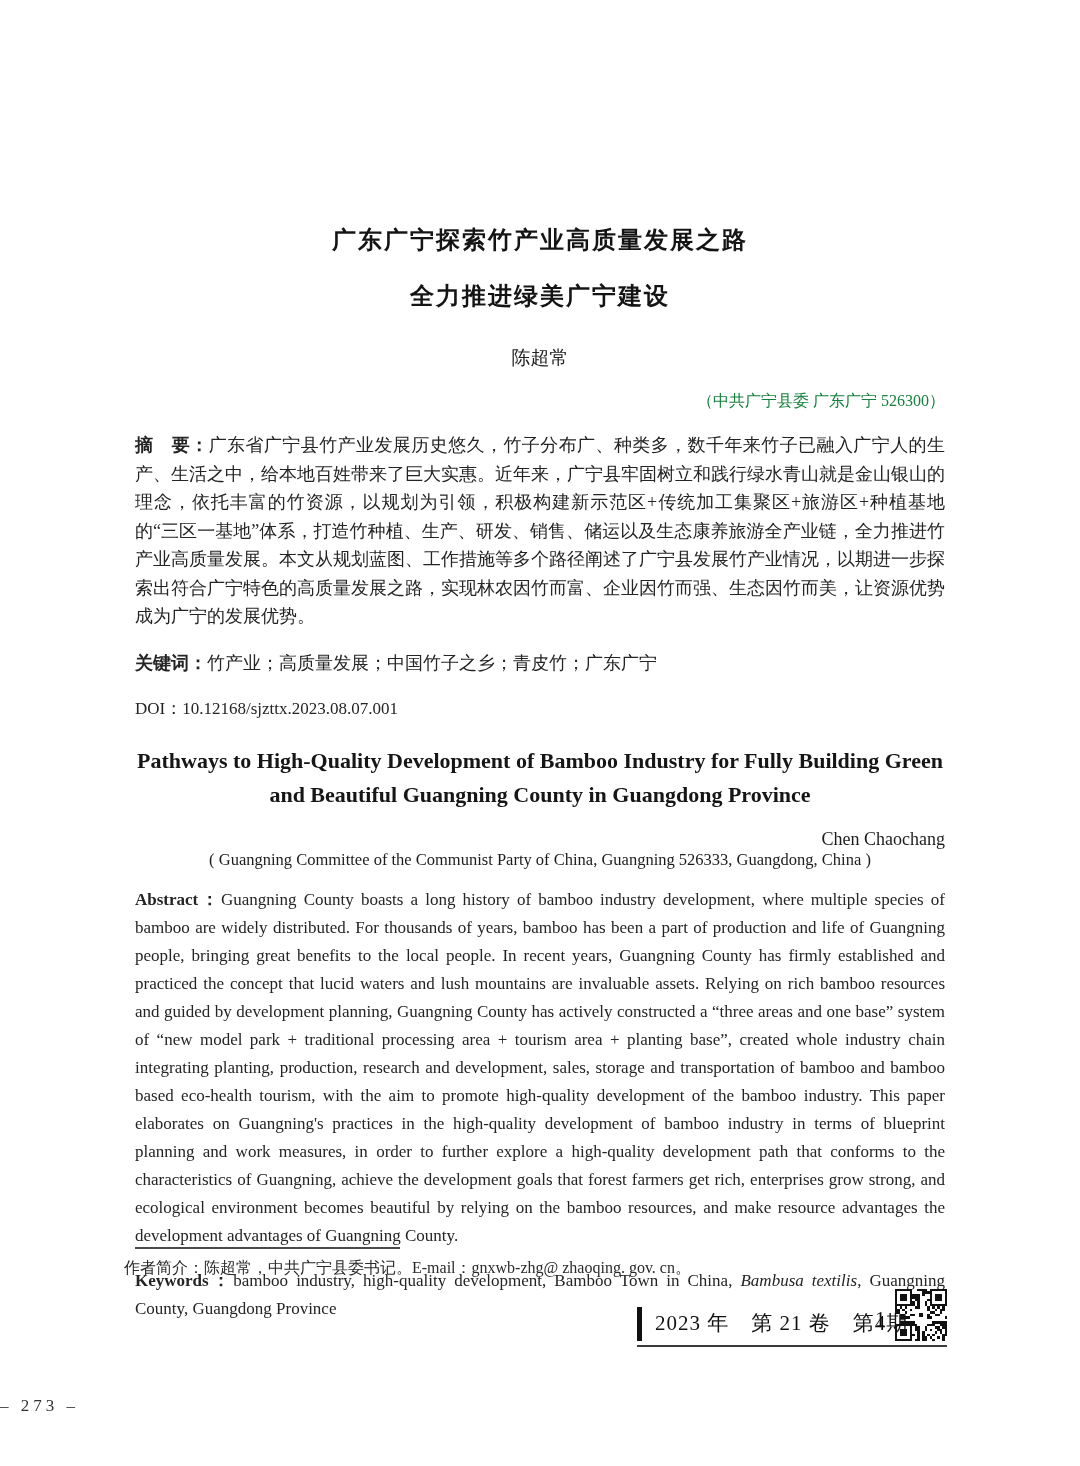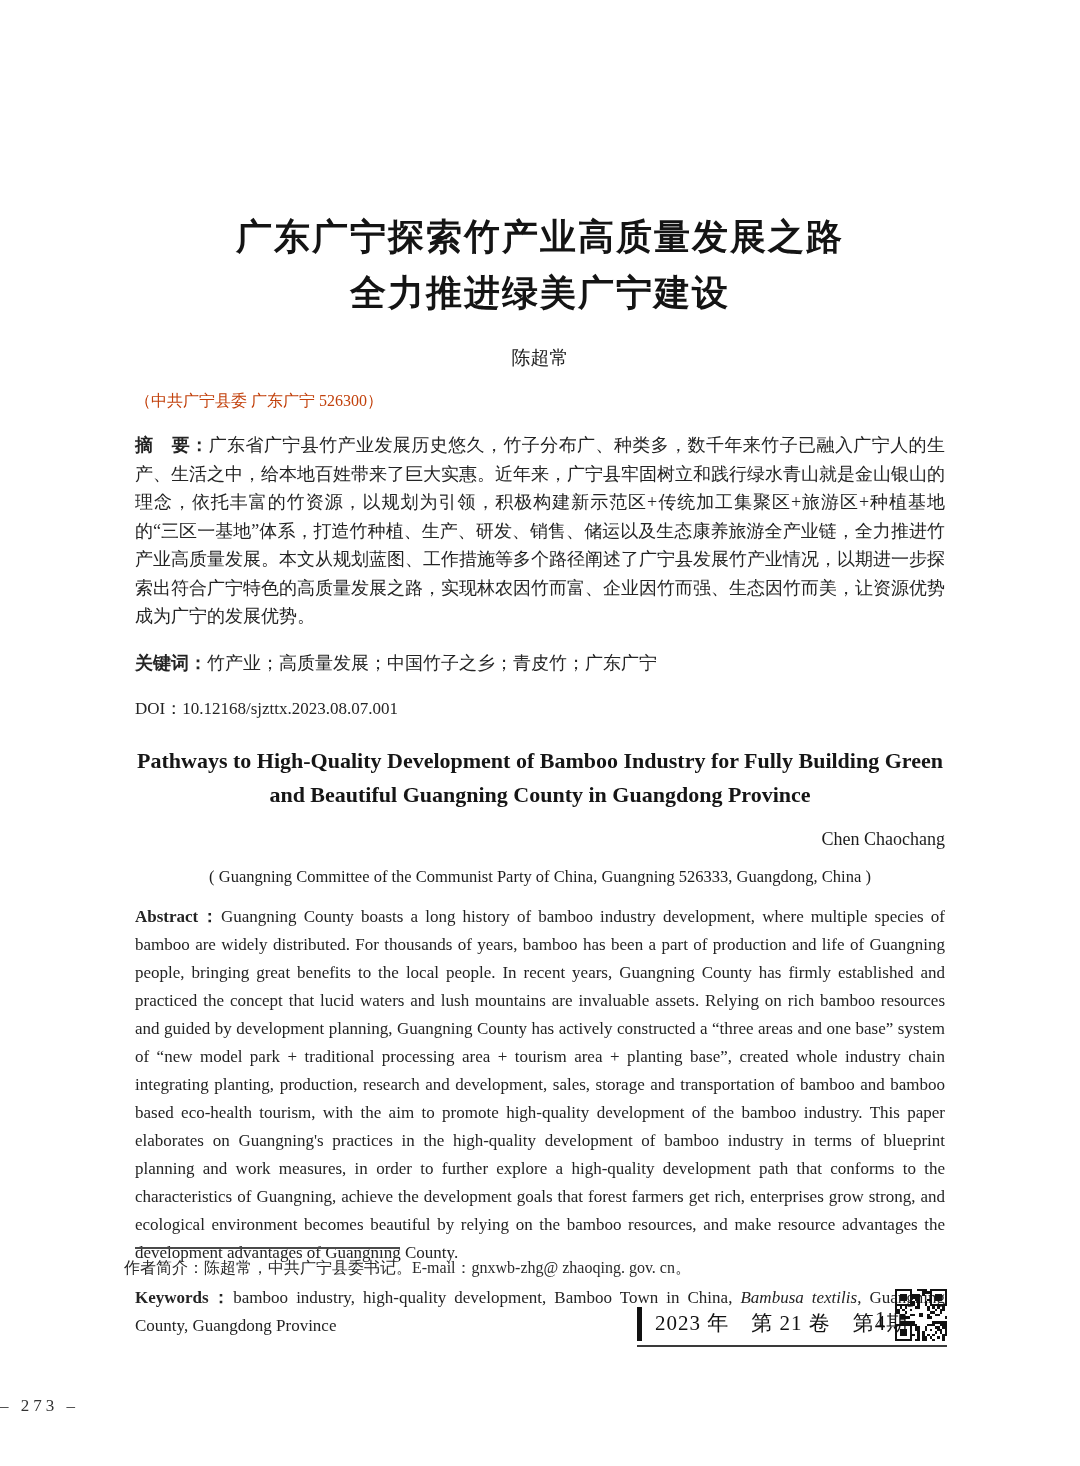--- a/index.html
+++ b/index.html
@@ -23,32 +23,32 @@
   .header-square { position: absolute; left: 0; top: 34px; width: 10px; height: 10px; background: #a5a5a5; }
   .header-right { position: absolute; right: 0; top: -4px; display: flex; align-items: stretch; }
   .header-right-text { text-align: right; color: #3c3c3c; padding-right: 8px; }
   .journal-cn { font-size: 17px; letter-spacing: 2px; line-height: 24px; }
   .journal-en { font-family: "Liberation Serif", serif; font-size: 15px; line-height: 22px; letter-spacing: 0.5px; }
   .header-vrules { width: 5px; border-left: 1px solid #6d6d6d; border-right: 1px solid #6d6d6d; height: 48px; }
 
   
   .content { position: absolute; left: 135px; top: 212px; width: 810px; }
 
-  .title-cn { text-align: center; font-family: Liberation Mono, monospace; font-weight: bold; font-size: 36px; line-height: 56px; color: #141414; letter-spacing: 2px; }
+  .title-cn { text-align: center; font-family: Liberation Sans, sans-serif; font-weight: bold; font-size: 24px; line-height: 56px; color: #141414; letter-spacing: 2px; }
   .author-cn { text-align: center; font-size: 19px; margin-top: 21px; color: #222; }
-  .affil-cn { text-align: left; font-size: 16px; margin-top: 20px; color: #c2410c; }
+  .affil-cn { text-align: right; font-size: 16px; margin-top: 20px; color: #15803d; }
 
   .abstract-cn { margin-top: 19px; font-size: 18px; line-height: 28.5px; text-align: justify; color: #242424; }
   .abstract-cn .lbl, .kw-cn .lbl { font-family: "Liberation Sans", sans-serif; font-weight: bold; }
   .kw-cn { font-size: 18px; line-height: 28.5px; text-align: justify; color: #242424; }
   .doi-line { font-size: 17px; line-height: 28.5px; color: #242424; }
 
   .title-en { margin-top: 20px; text-align: center; font-weight: bold; font-size: 22px; line-height: 34px; color: #161616; }
   .author-en { text-align: right; font-size: 18px; margin-top: 17px; }
-  .affil-en { text-align: center; font-size: 16.5px; margin-top: 17px; }
+  .affil-en { text-align: center; font-size: 16.5px; }
 
   .abstract-en { margin-top: 16px; font-size: 17px; line-height: 28px; text-align: justify; color: #242424; }
   .abstract-en .lbl, .kw-en .lbl { font-weight: bold; }
   .kw-en { font-size: 17px; line-height: 28px; text-align: justify; color: #242424; }
   .kw-en .italic { font-style: italic; }
 
   
   .footnote-rule { position: absolute; left: 135px; top: 1247px; width: 265px; height: 2px; background: #4a4a4a; }
   .footnote { position: absolute; left: 124px; top: 1258px; width: 810px; font-size: 16px; color: #2a2a2a; }
 

